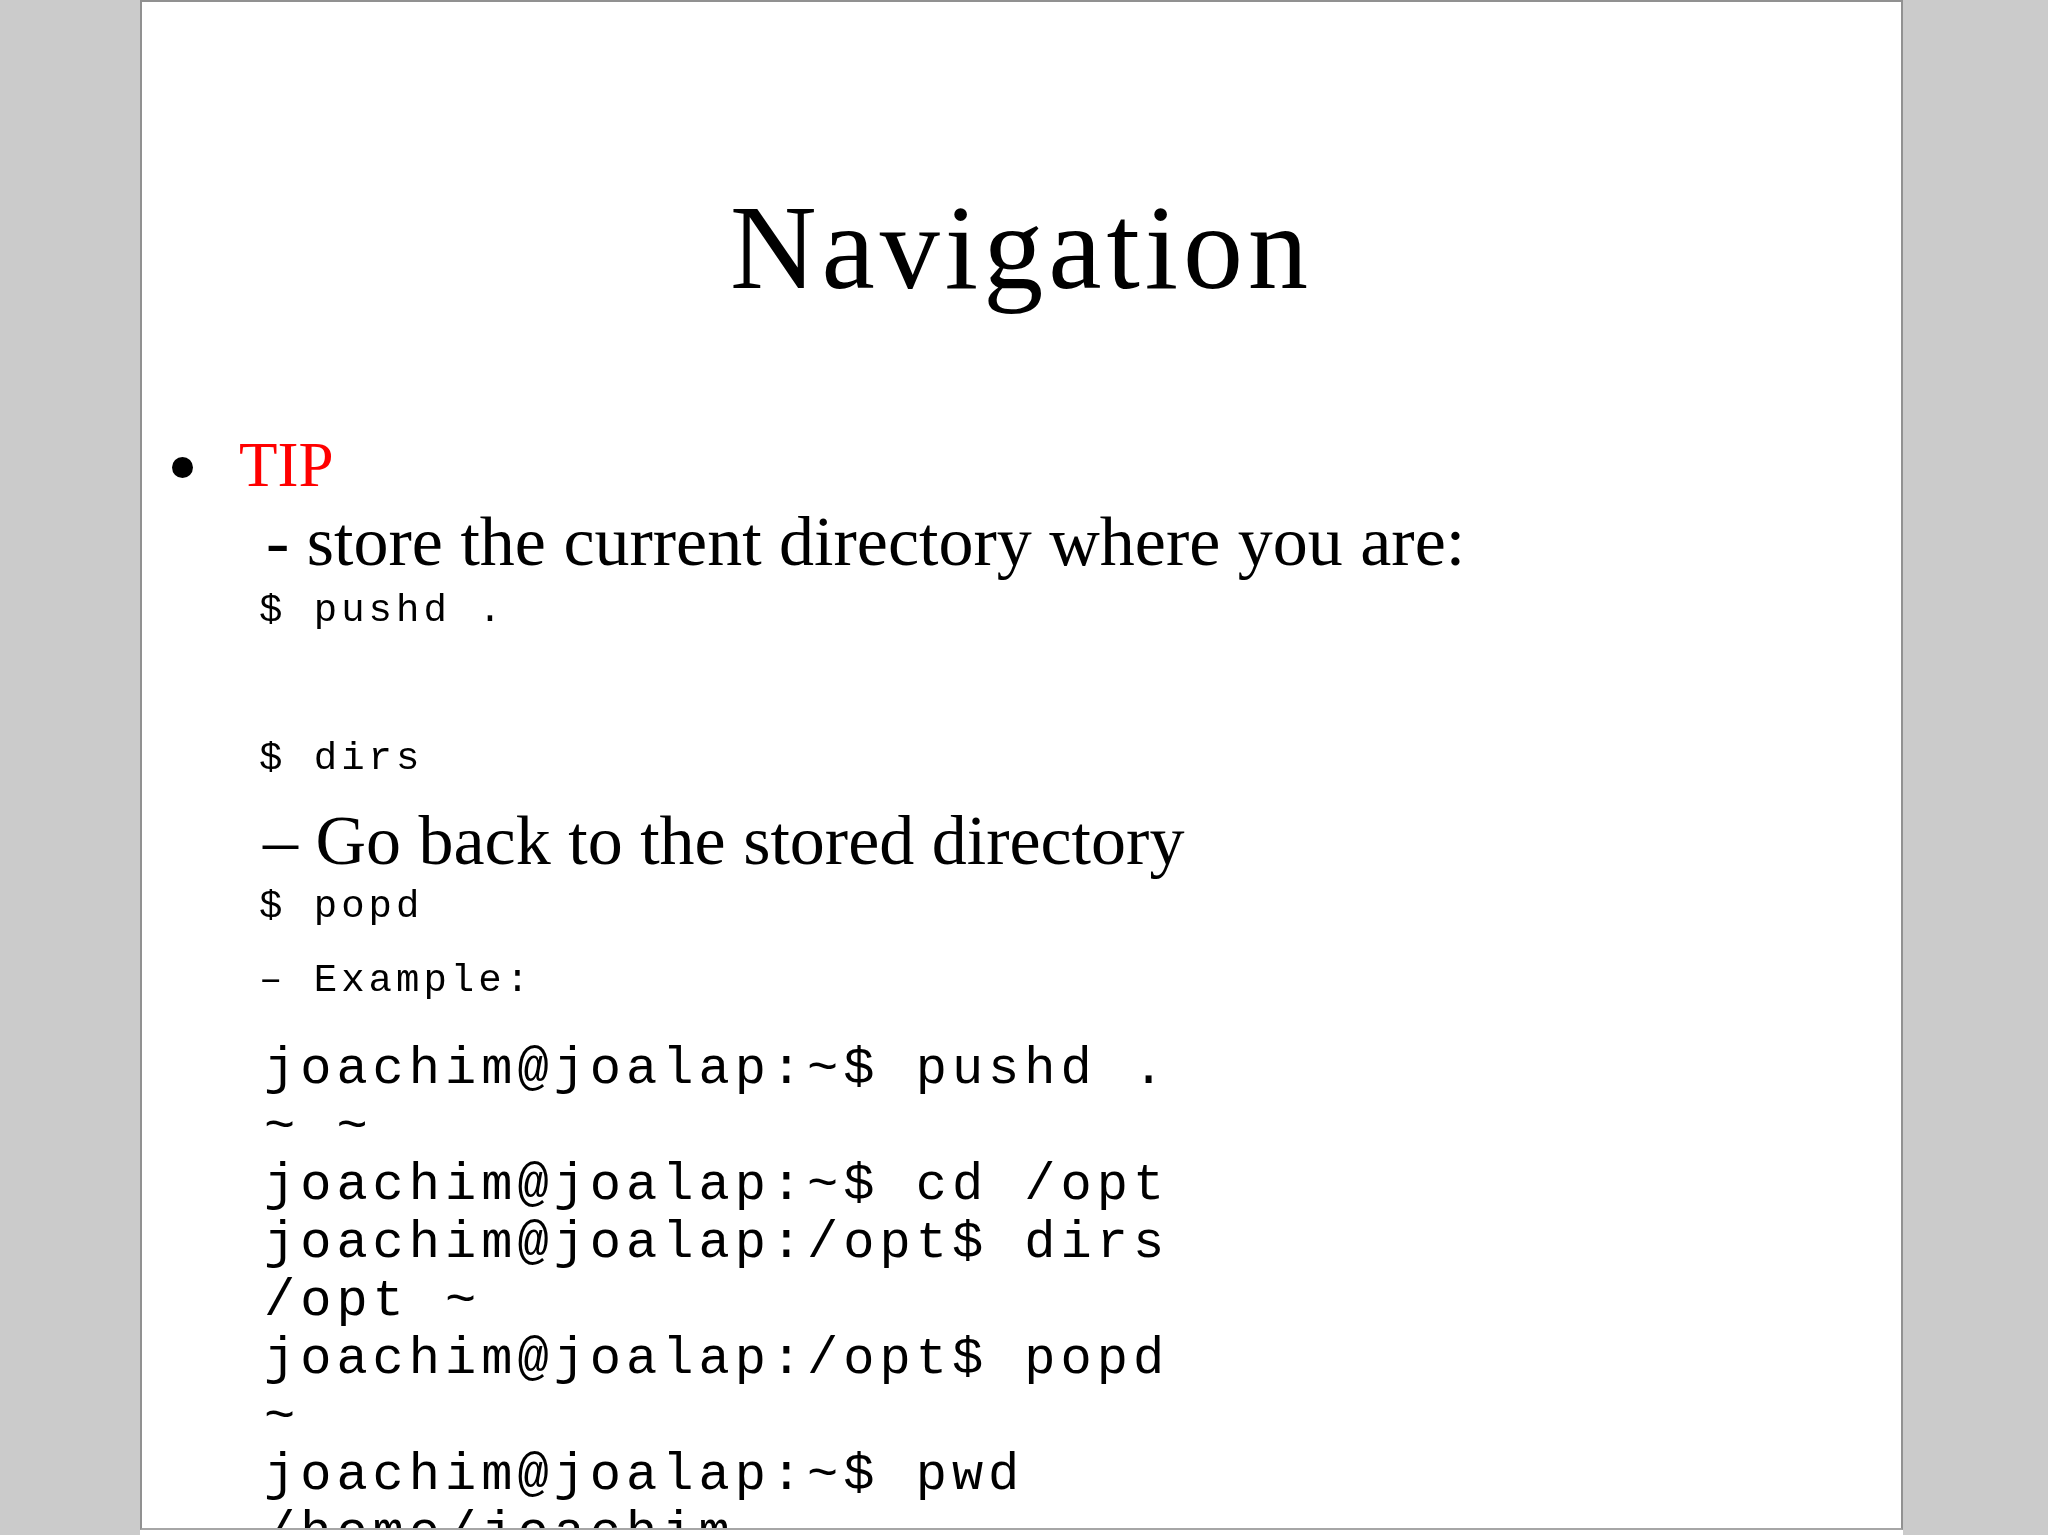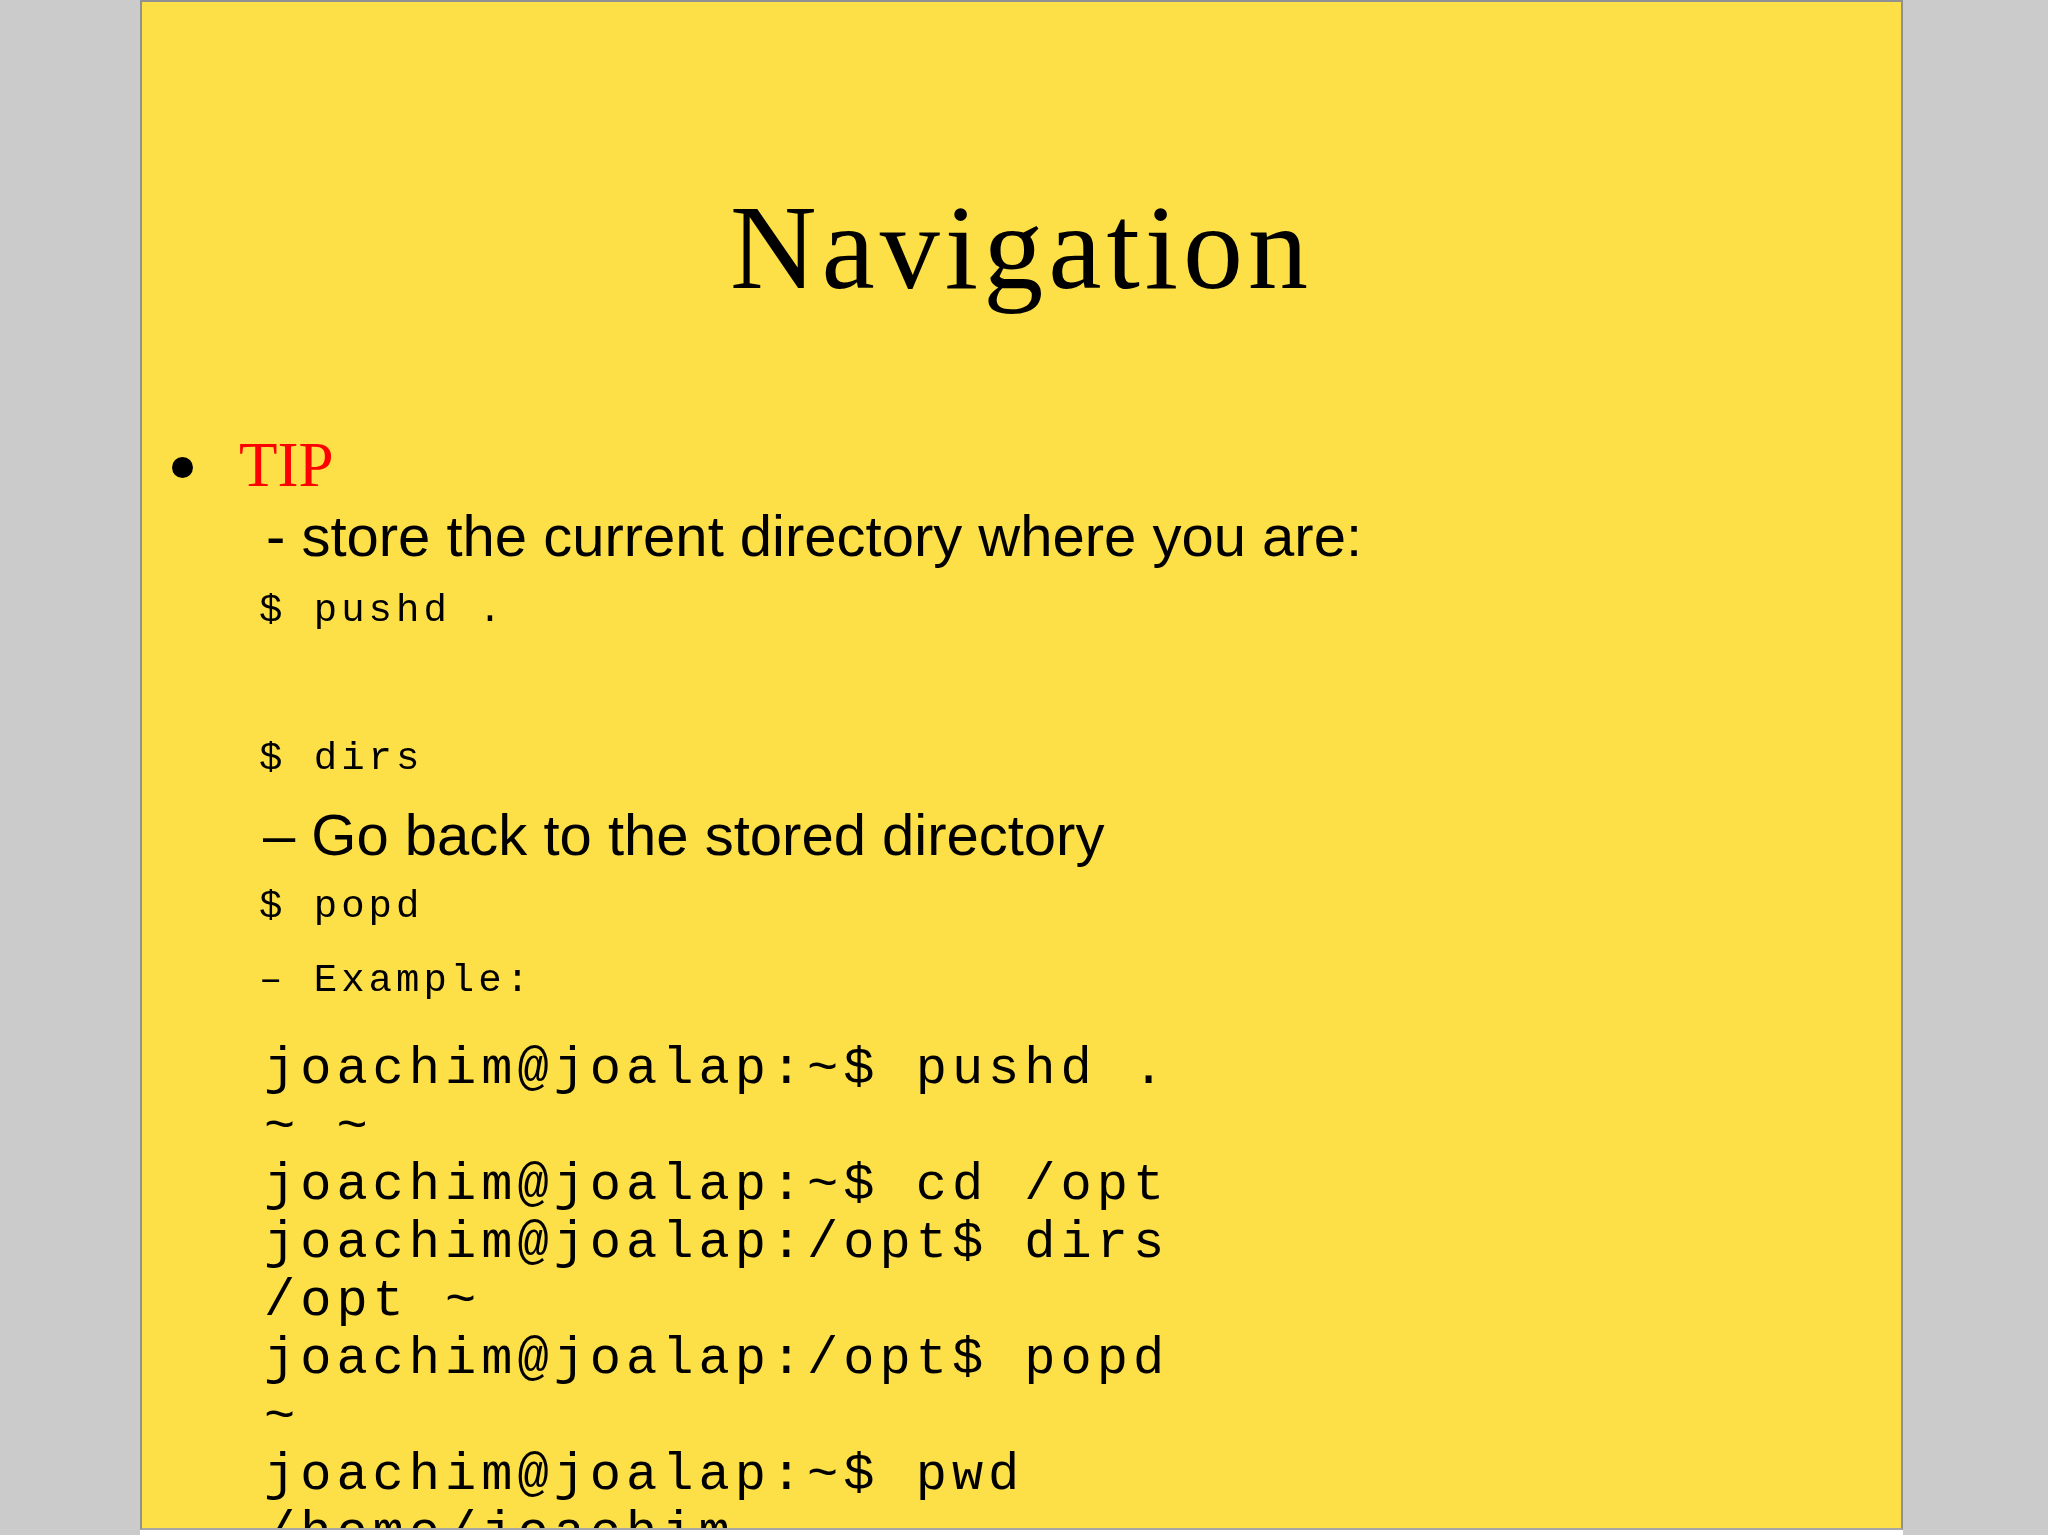--- a/index.html
+++ b/index.html
@@ -17,21 +17,21 @@
     width: 2048px;
     height: 1535px;
     background: #cbcbcb;
   }
   .page {
     position: absolute;
     left: 140px;
     top: 0;
     width: 1759px;
     height: 1526px;
-    background: #fde047;
+    background: #ffffff;
     border: 2px solid #919191;
     border-bottom: 2px solid #a6a6a6;
     overflow: hidden;
   }
   .page-bottom-strip {
     position: absolute;
     left: 140px;
     top: 1530px;
     width: 1763px;
     height: 5px;
@@ -60,22 +60,22 @@
   }
   .tip-label {
     left: 97px;
     top: 432px;
     font-family: "Liberation Serif", serif;
     font-size: 63px;
     line-height: 1;
     font-weight: normal;
   }
   .serif-line {
-    font-family: Liberation Sans, sans-serif;
-    font-size: 58px;
+    font-family: Liberation Serif, serif;
+    font-size: 70px;
     line-height: 1;
     color: #000000;
     left: 121px;
   }
   .cmd-line {
     font-family: "Liberation Mono", monospace;
     font-size: 39px;
     letter-spacing: 4px;
     line-height: 1;
     color: #000000;

